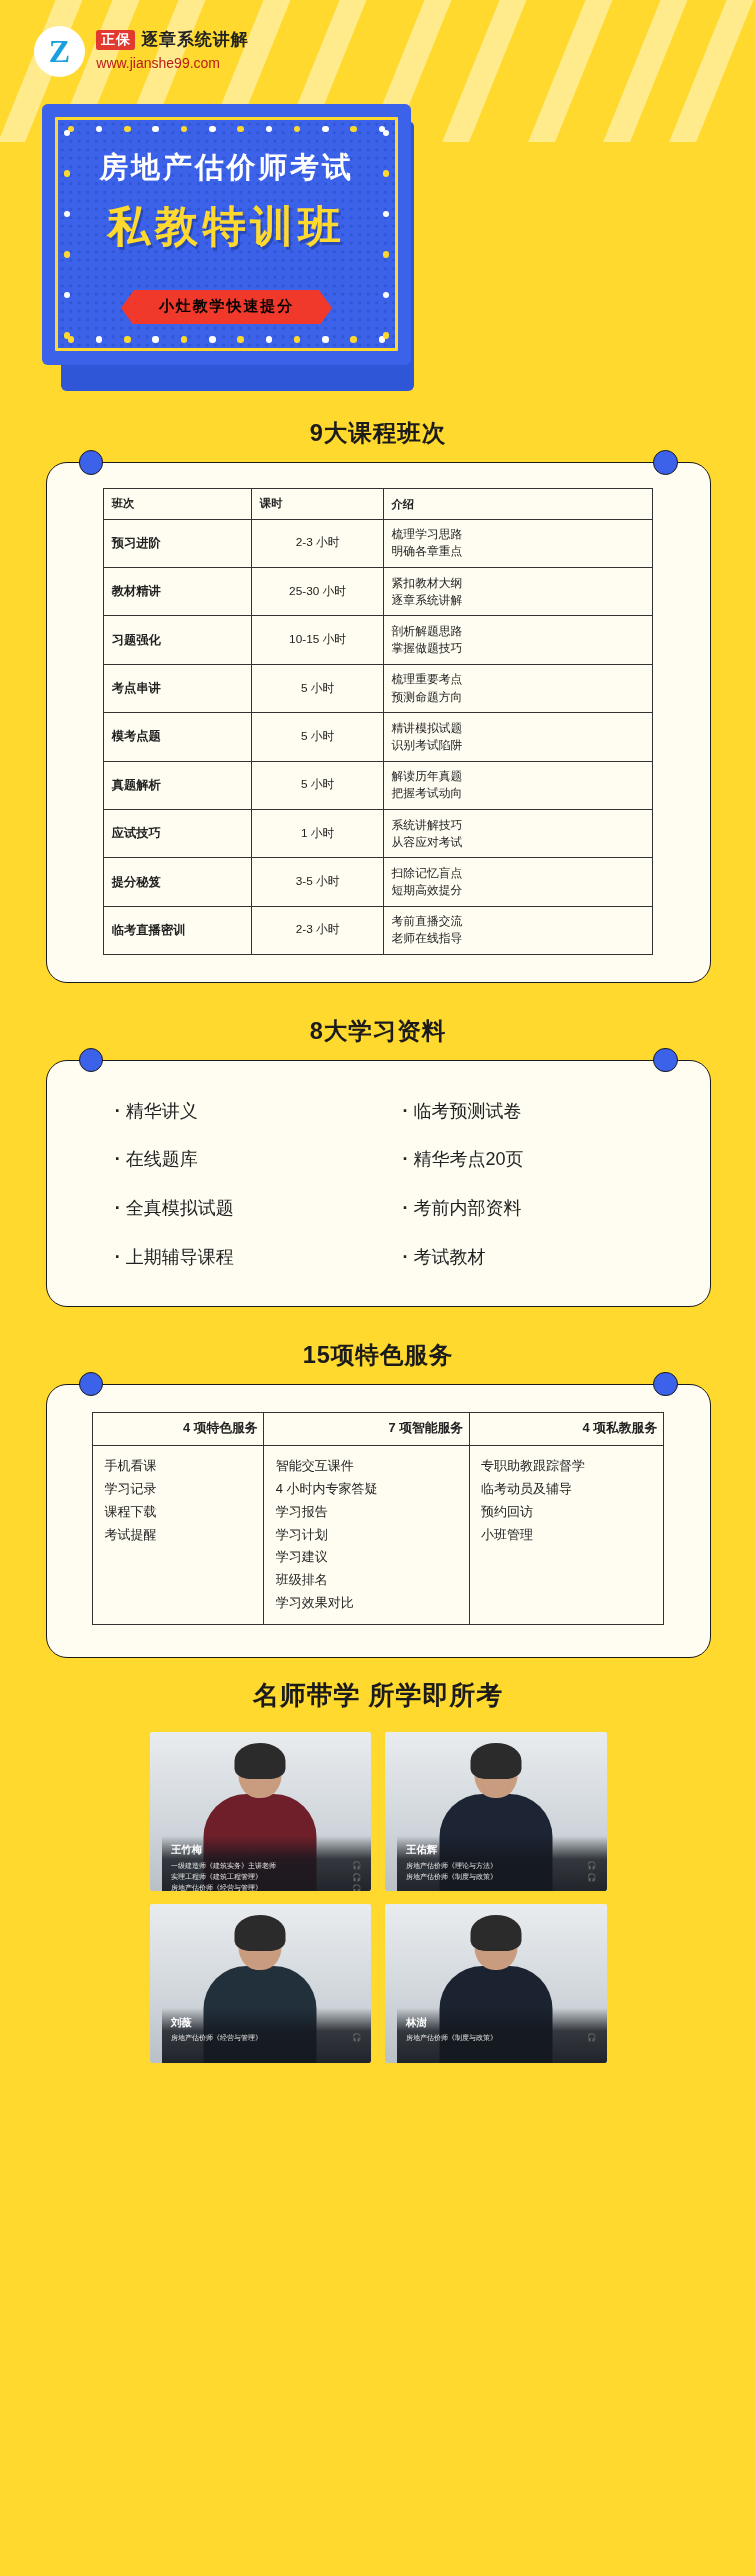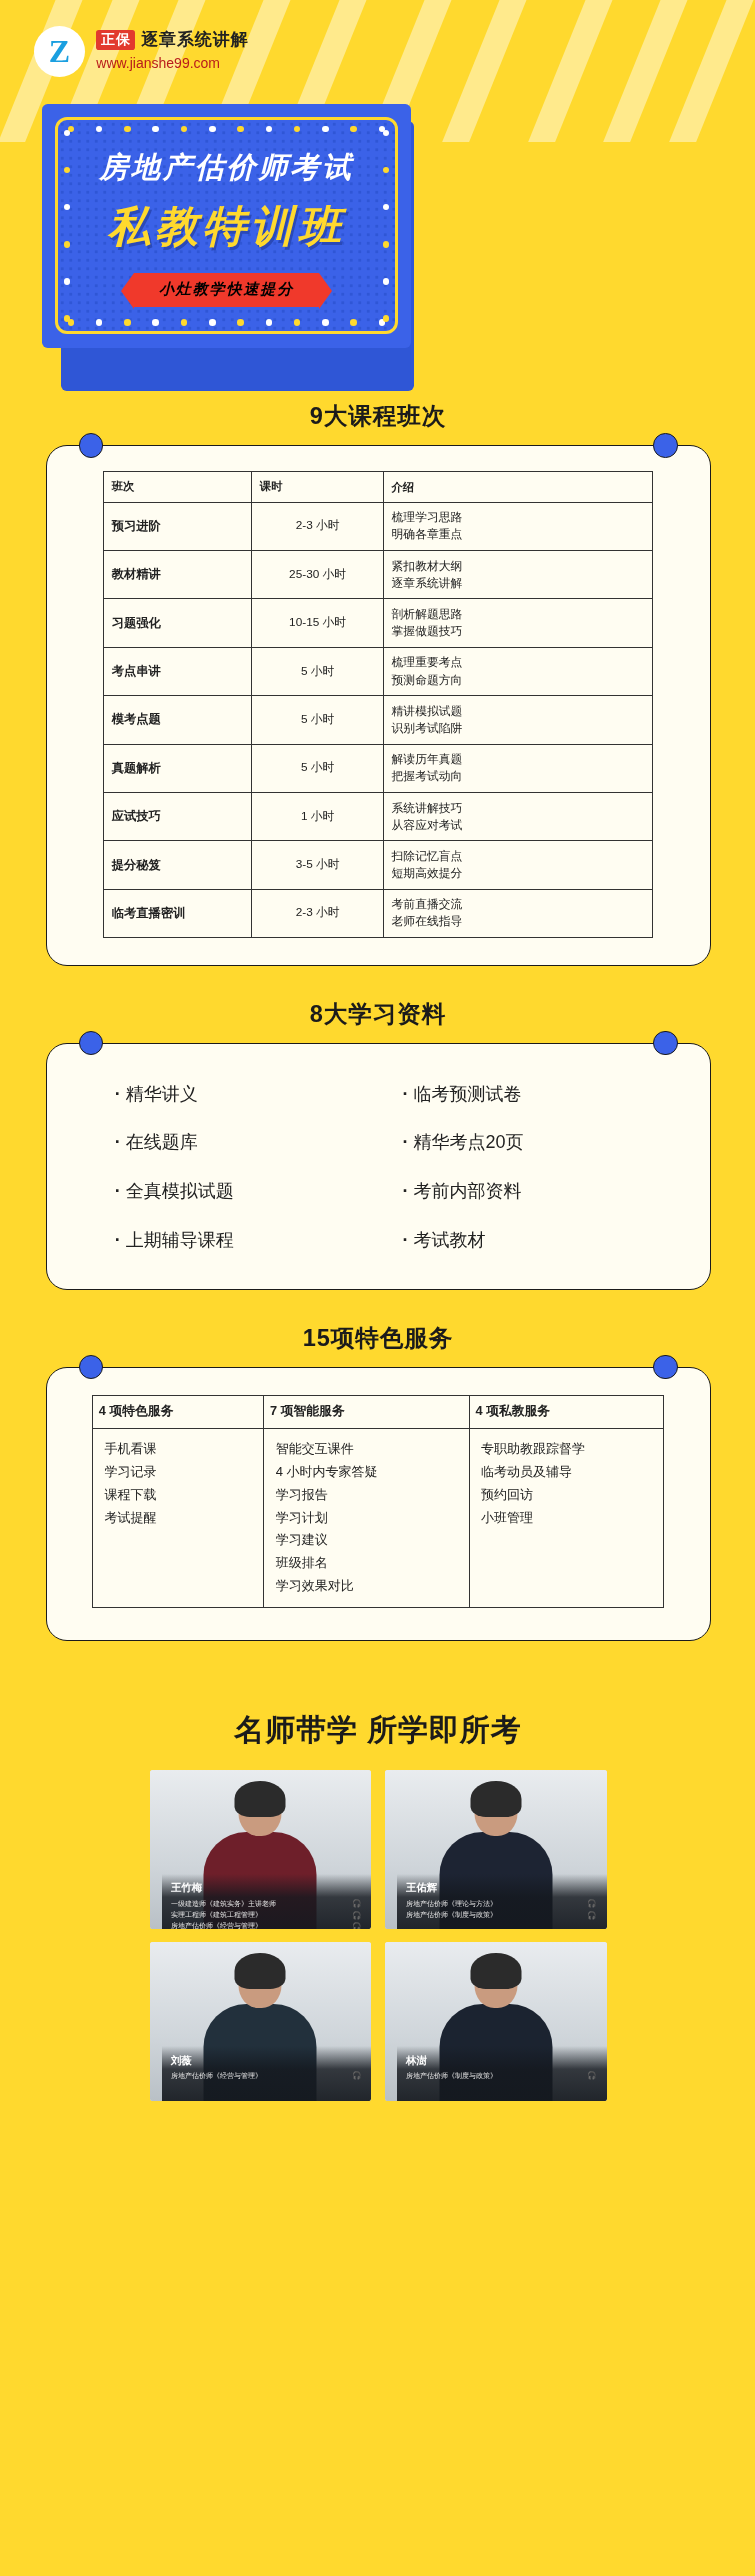--- a/index.html
+++ b/index.html
@@ -89,28 +89,27 @@
     position: relative;
     margin-left: 23px;
     width: 369px;
     background: #3b62e8;
     border-radius: 5.7px;
     padding: 13.2px;
     box-shadow: 0 0 0 0 transparent;
   }
   .hero-inner {
     border: 3.8px solid #ffd92e;
-    border-radius: 12px;
+    border-radius: 1px;
     background:
       radial-gradient(#2f56d6 1.5px, transparent 1.6px) 0 0/8.5px 8.5px,
       #3b62e8;
     padding: 28px 17px 24.6px;
     text-align: center;
     position: relative;
-    font-style: italic;
   }
   .dotrow {
     position: absolute; left: 9.4px; right: 9.4px;
     display: flex; justify-content: space-between;
   }
   .dotrow.top { top: 5.7px; }
   .dotrow.bottom { bottom: 5.7px; }
   .dotcol {
     position: absolute; top: 9.4px; bottom: 9.4px;
     display: flex; flex-direction: column; justify-content: space-between;
@@ -119,21 +118,21 @@
   .dotcol.right { right: 5.7px; }
   .dot { width: 6.6px; height: 6.6px; border-radius: 50%; background: #ffd92e; }
   .dot.w { background: #fff; }
   .hero-t1 {
     color: #fff; font-size: 29px; font-weight: bold;
     letter-spacing: 2.8px; margin-bottom: 9.4px;
     font-family: "Liberation Sans", sans-serif;
   }
   .hero-t2 {
     color: #ffd92e; font-size: 43px; font-weight: bold;
-    letter-spacing: 4.7px; margin-bottom: 17px;
+    letter-spacing: 4.7px; margin-bottom: 34px;
     text-shadow: 1.9px 2.8px 0 #2a49b8;
   }
   .ribbon {
     display: inline-block;
     position: relative;
     background: #f0392b;
     color: #000000;
     font-size: 15px;
     font-weight: bold;
     letter-spacing: 1.9px;
@@ -224,21 +223,21 @@
 
   
   table.svc {
     width: 100%;
     border-collapse: collapse;
     font-size: 12.3px;
   }
   table.svc th {
     border: 0.9px solid #333;
     padding: 7.6px 5.7px;
-    text-align: left;
+    text-align: right;
     font-weight: bold;
     font-size: 12.8px;
   }
   table.svc td {
     border: 0.9px solid #333;
     padding: 9.4px 11.3px;
     vertical-align: top;
     line-height: 1.75;
     font-size: 13px;
   }
@@ -519,21 +518,21 @@
                 <div>临考动员及辅导</div>
                 <div>预约回访</div>
                 <div>小班管理</div>
               </td>
           </tr>
         </tbody>
       </table>
     </div>
   </div>
 
-  <div class="sec-title" style="margin-top:69px;font-size:30px;">
+  <div class="sec-title" style="margin-top:20px;font-size:26px;">
     <span class="txt">名师带学 所学即所考</span>
   </div>
   <div class="teachers" id="teachers-grid">
       <div class="tcard t1">
         <div class="photo"></div>
         <div class="body"></div>
         <div class="head"></div>
         <div class="hair"></div>
         <div class="strip">
           <div class="tname">王竹梅</div>

